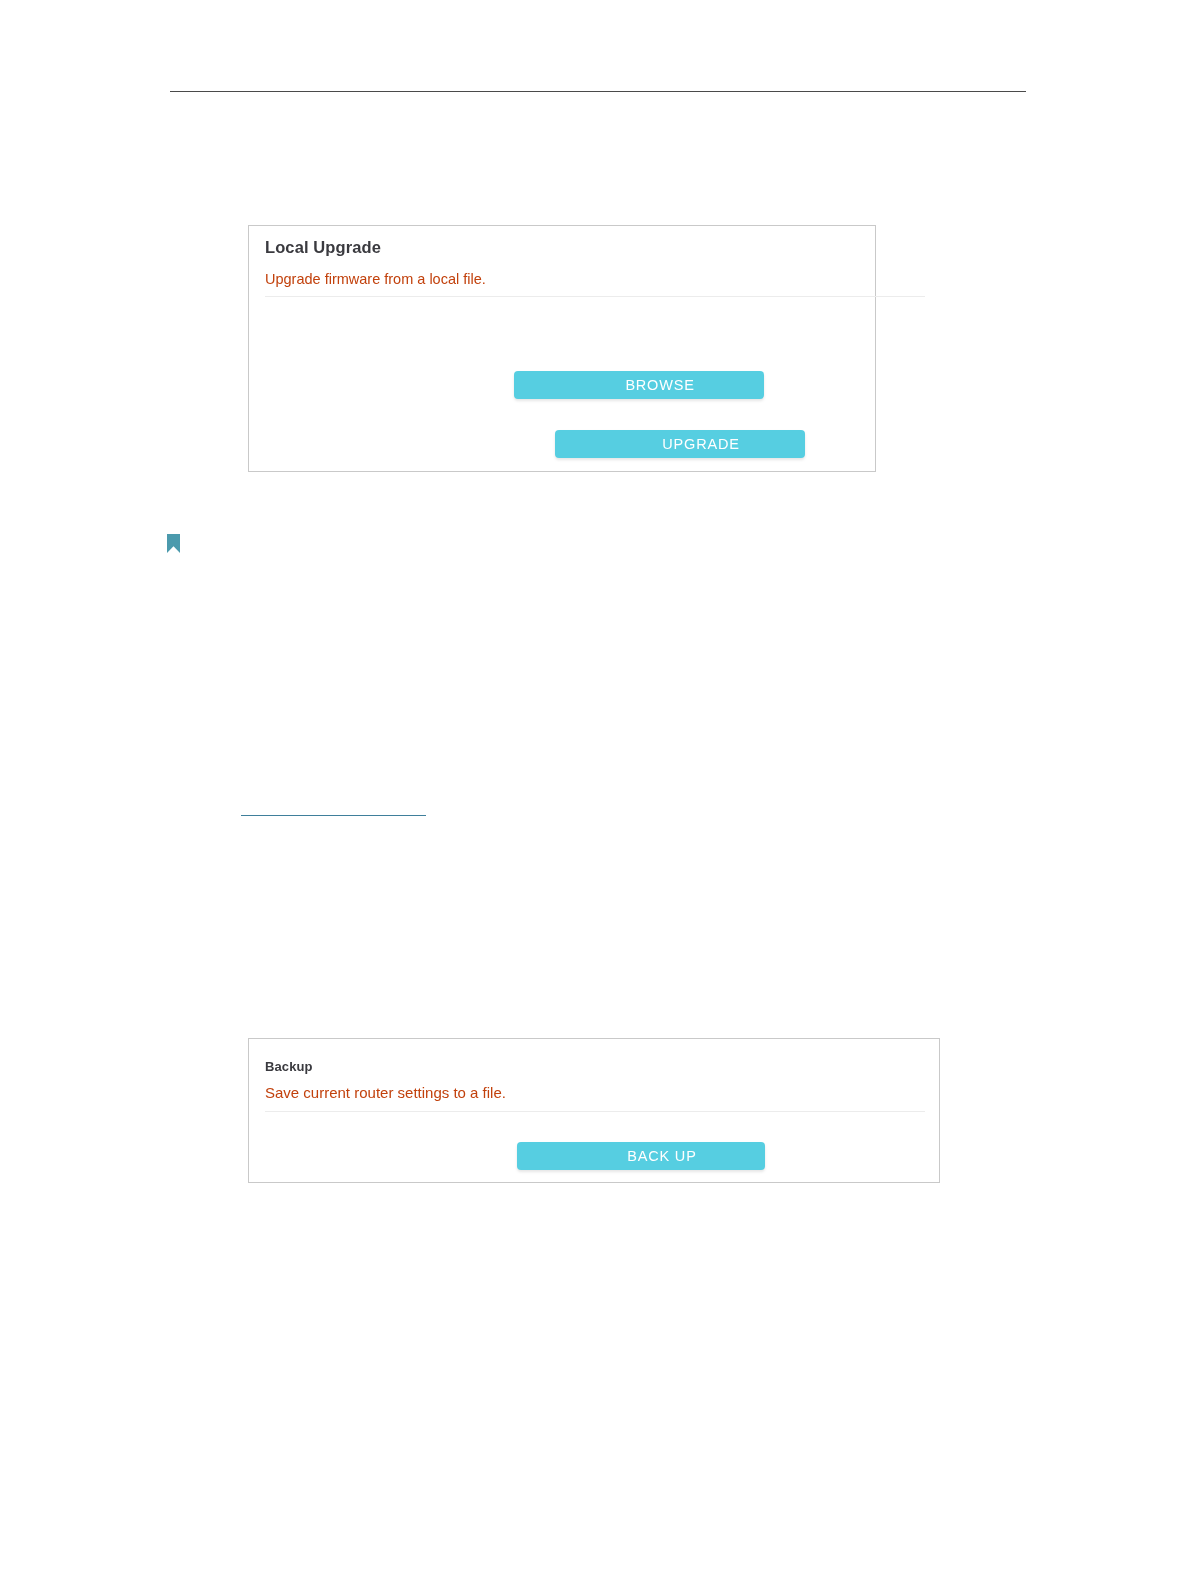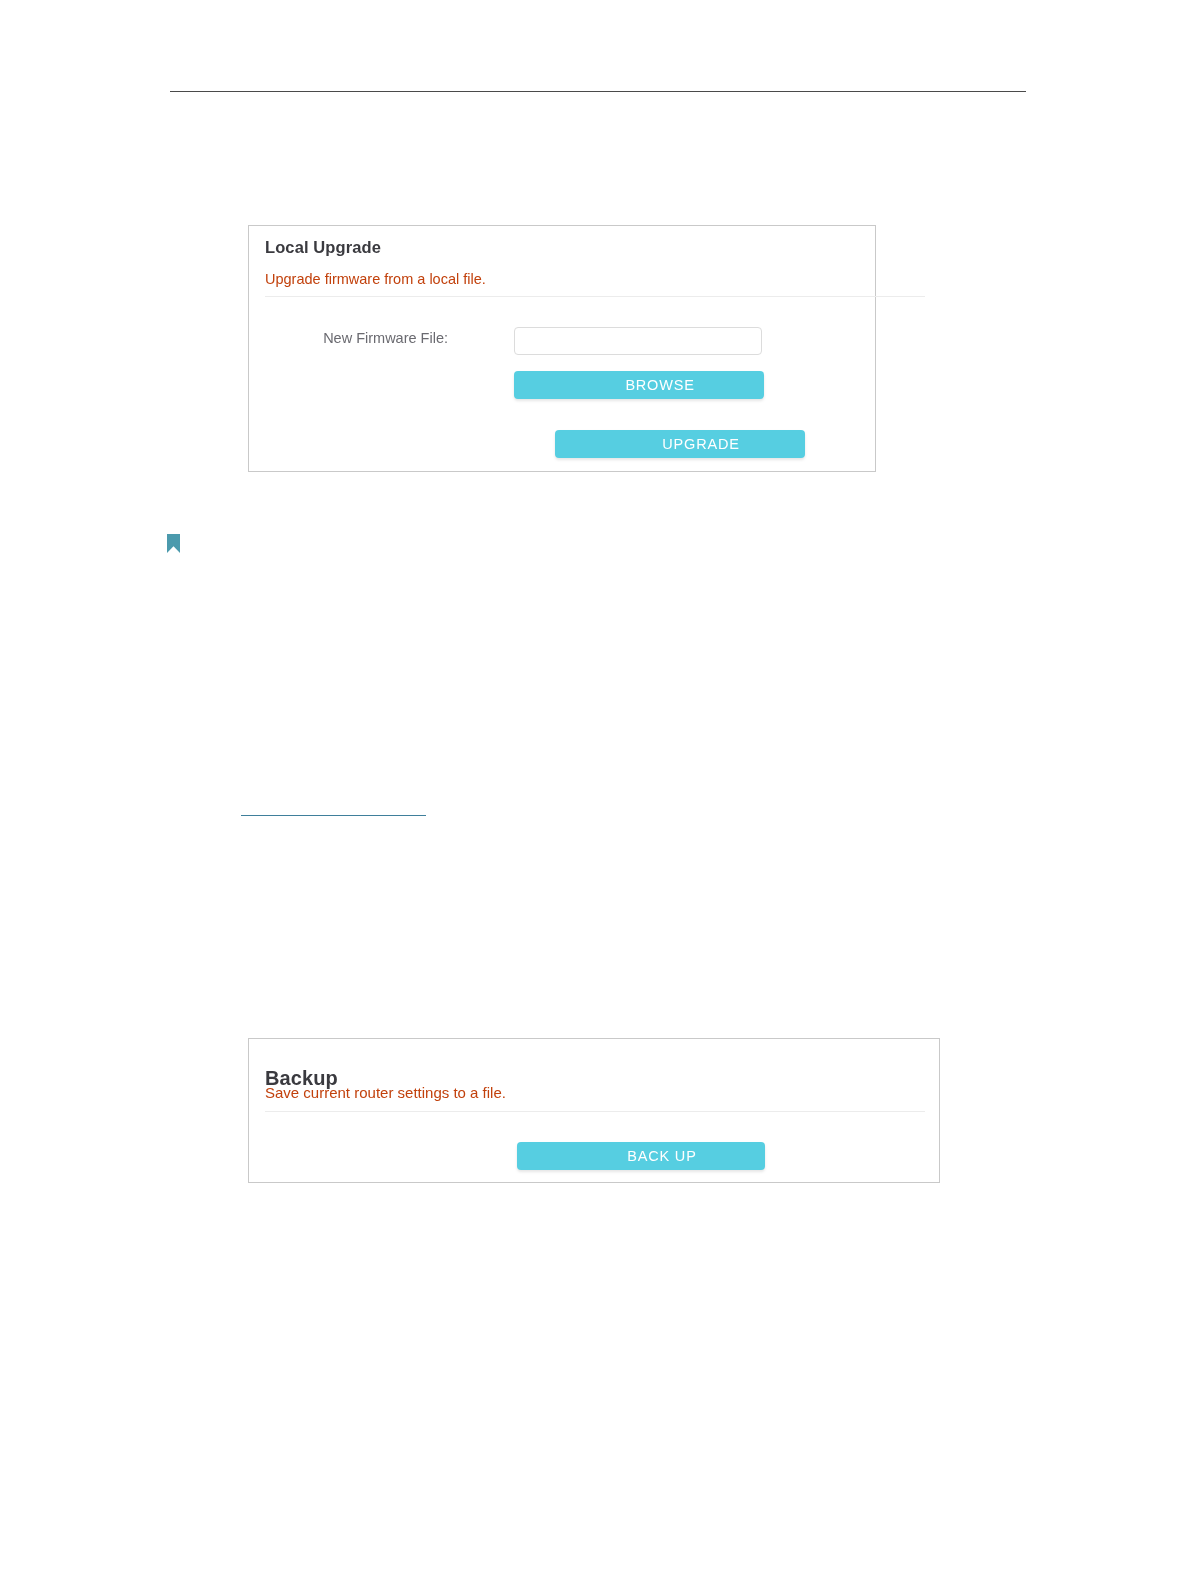--- a/index.html
+++ b/index.html
@@ -158,22 +158,22 @@
 
   
   #panel-backup {
     left: 248px;
     top: 1038px;
     width: 692px;
     height: 145px;
   }
   #panel-backup .panel-title {
     left: 16px;
-    top: 28px;
-    font-size: 20px;
+    top: 20px;
+    font-size: 13px;
   }
   #panel-backup .panel-subtitle {
     left: 16px;
     top: 45px;
     font-size: 15px;
   }
   #panel-backup .panel-divider {
     left: 16px;
     top: 72px;
     width: 660px;
@@ -191,24 +191,20 @@
 <div class="header-rule"></div>
 
 <div class="panel" id="panel-local-upgrade">
 
   <div class="panel-title">Local Upgrade</div>
 
   <div class="panel-subtitle">Upgrade firmware from a local file.</div>
 
   <div class="panel-divider"></div>
 
-  <div class="field-row">
-    <span class="field-label">New Firmware File:</span>
-    <input class="field-input" type="text" value="" style="">
-  </div>
 
   <button class="btn" id="btn-browse">BROWSE</button>
 
   <button class="btn" id="btn-upgrade">UPGRADE</button>
 </div>
 
 <div id="note-icon">
   <svg width="13" height="19" viewBox="0 0 13 19" xmlns="http://www.w3.org/2000/svg">
     <path d="M0 0 H13 V19 L6.5 12.2 L0 19 Z" fill="#4b9aad"></path>
   </svg>

